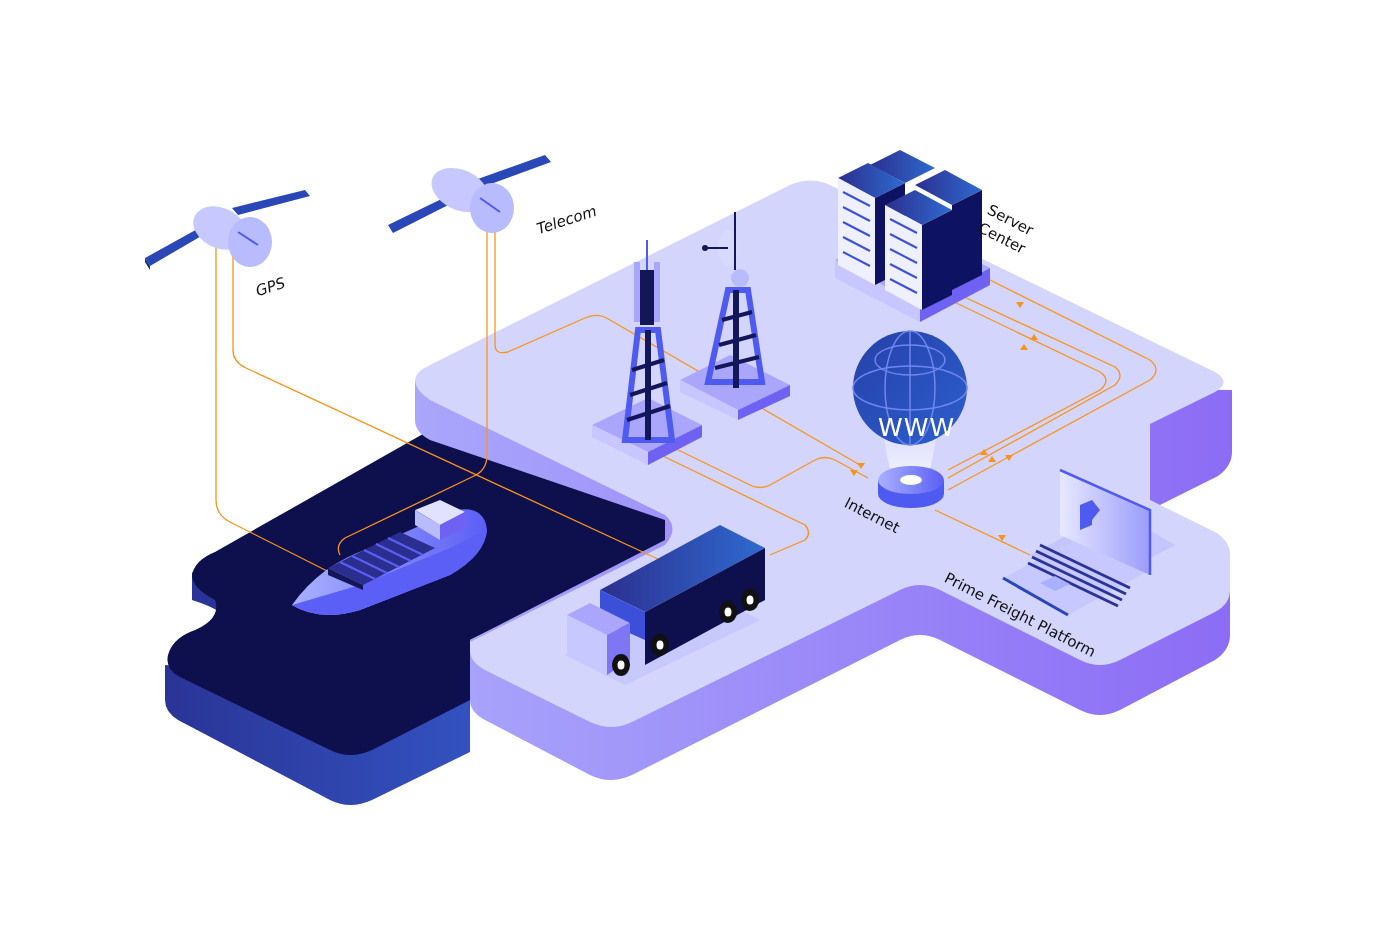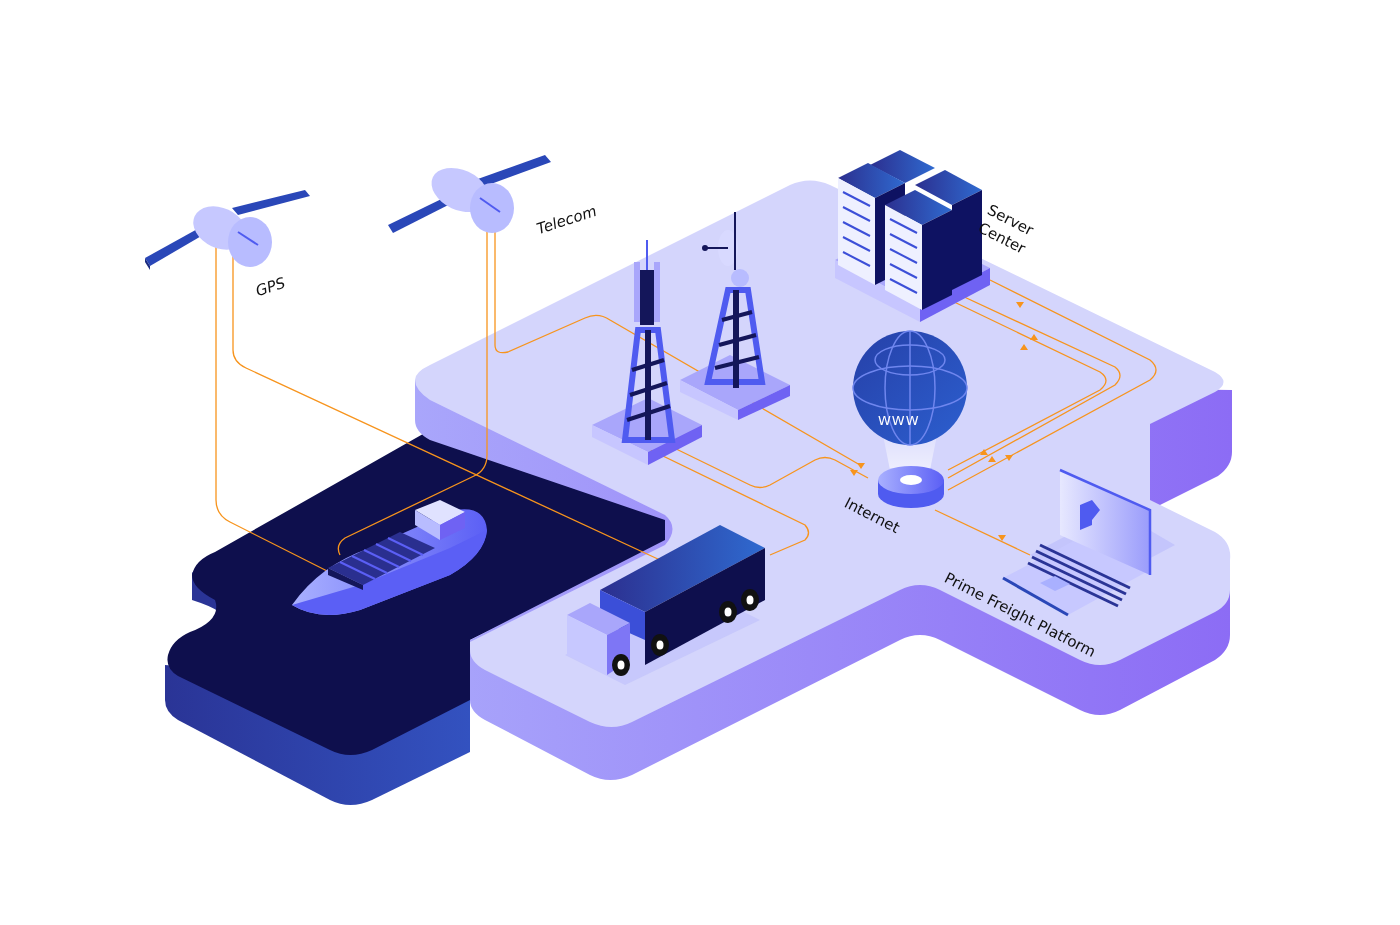--- a/index.html
+++ b/index.html
@@ -6,21 +6,21 @@
     body { width: 1400px; height: 925px; overflow: hidden; position: relative; font-family: "DejaVu Sans", sans-serif; }
     #stage { position: absolute; left: 0; top: 0; width: 1400px; height: 925px; }
     svg { display: block; }
     .lbl { position: absolute; font-family: "DejaVu Sans", sans-serif; font-size: 15px; color: #111; white-space: nowrap; transform-origin: left top; line-height: 1.35; }
     .lbl-gps { left: 253px; top: 282px; transform: rotate(-18deg); font-style: italic; }
     .lbl-telecom { left: 534px; top: 220px; transform: rotate(-18deg); font-style: italic; }
     .lbl-server { left: 993px; top: 200px; transform: rotate(27deg); }
     .lbl-server span { display: block; }
     .lbl-internet { left: 850px; top: 493px; transform: rotate(27deg); }
     .lbl-platform { left: 950px; top: 568px; transform: rotate(27deg); }
-    .www { position: absolute; left: 878px; top: 413px; font-size: 13px; color: #ffffff; letter-spacing: 1px; font-family: "DejaVu Sans", sans-serif; }
+    .www { position: absolute; left: 878px; top: 413px; font-size: 25px; color: #ffffff; letter-spacing: 1px; font-family: "DejaVu Sans", sans-serif; }
   </style>
 </head>
 <body>
 
 <div id="stage">
   <svg width="1400" height="925" viewBox="0 0 1400 925">
     <defs>
       <linearGradient id="sideLand" x1="0" y1="0" x2="1" y2="0">
         <stop offset="0" stop-color="#a9a6fb"></stop>
         <stop offset="1" stop-color="#8c6cf5"></stop>

